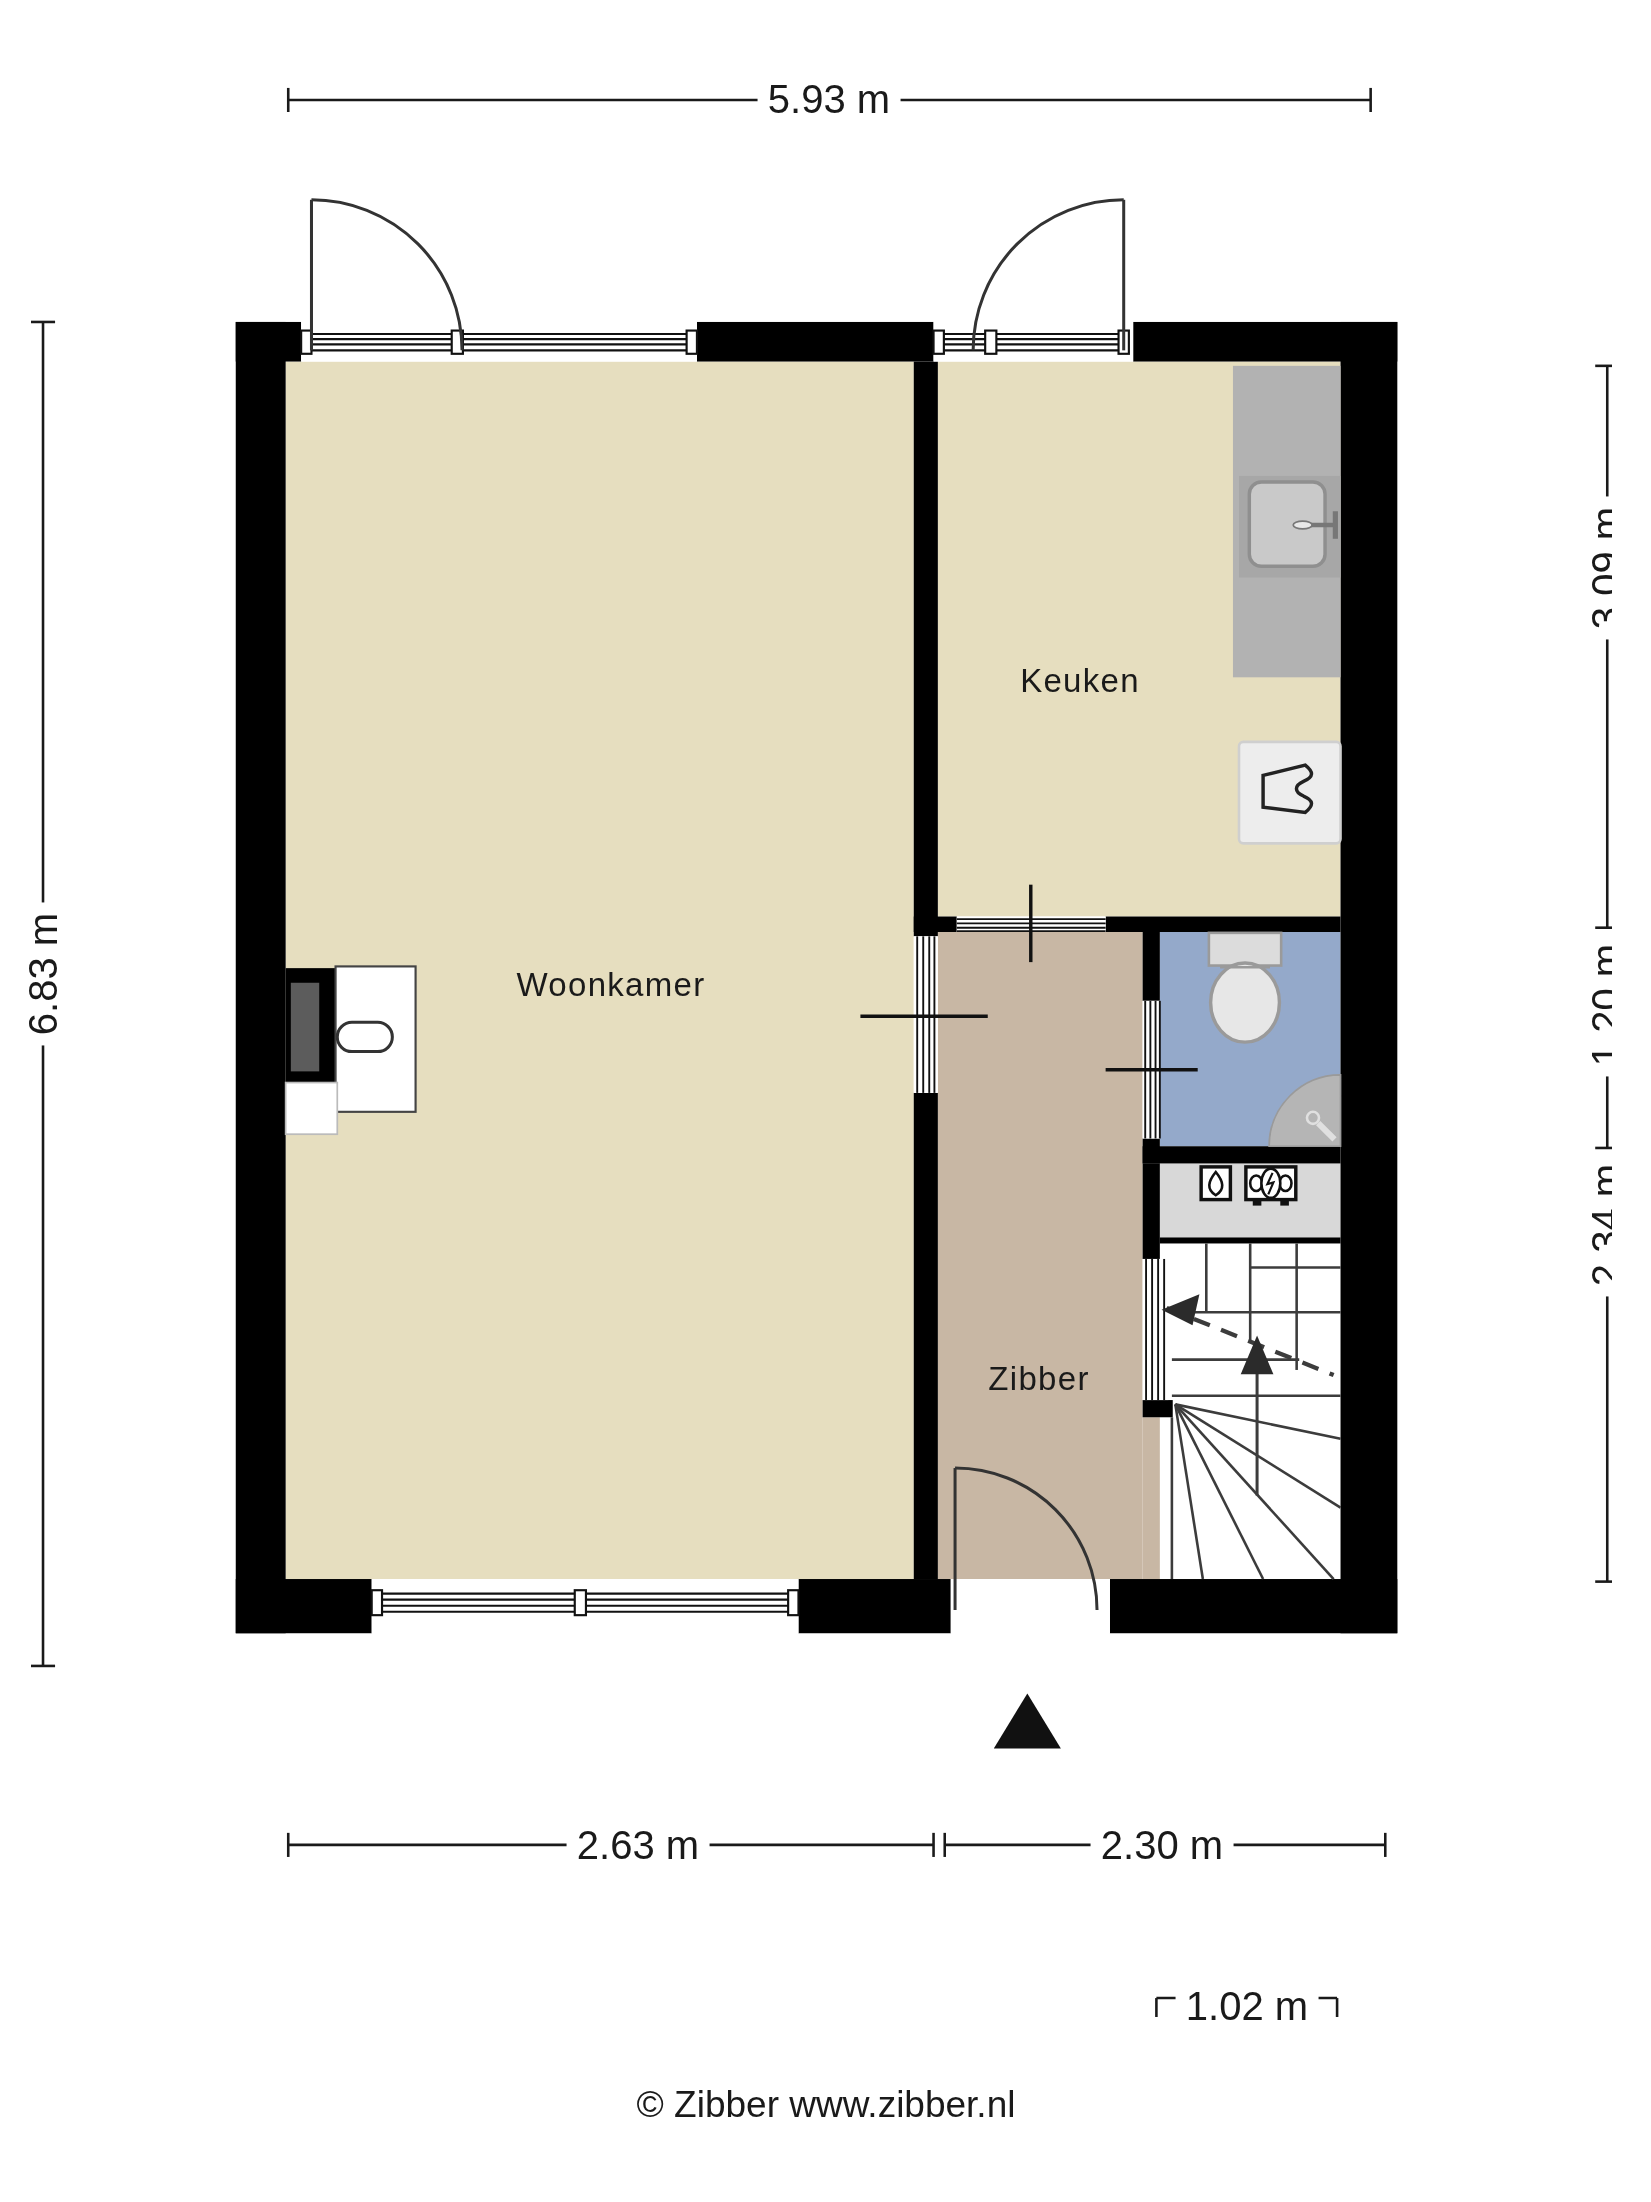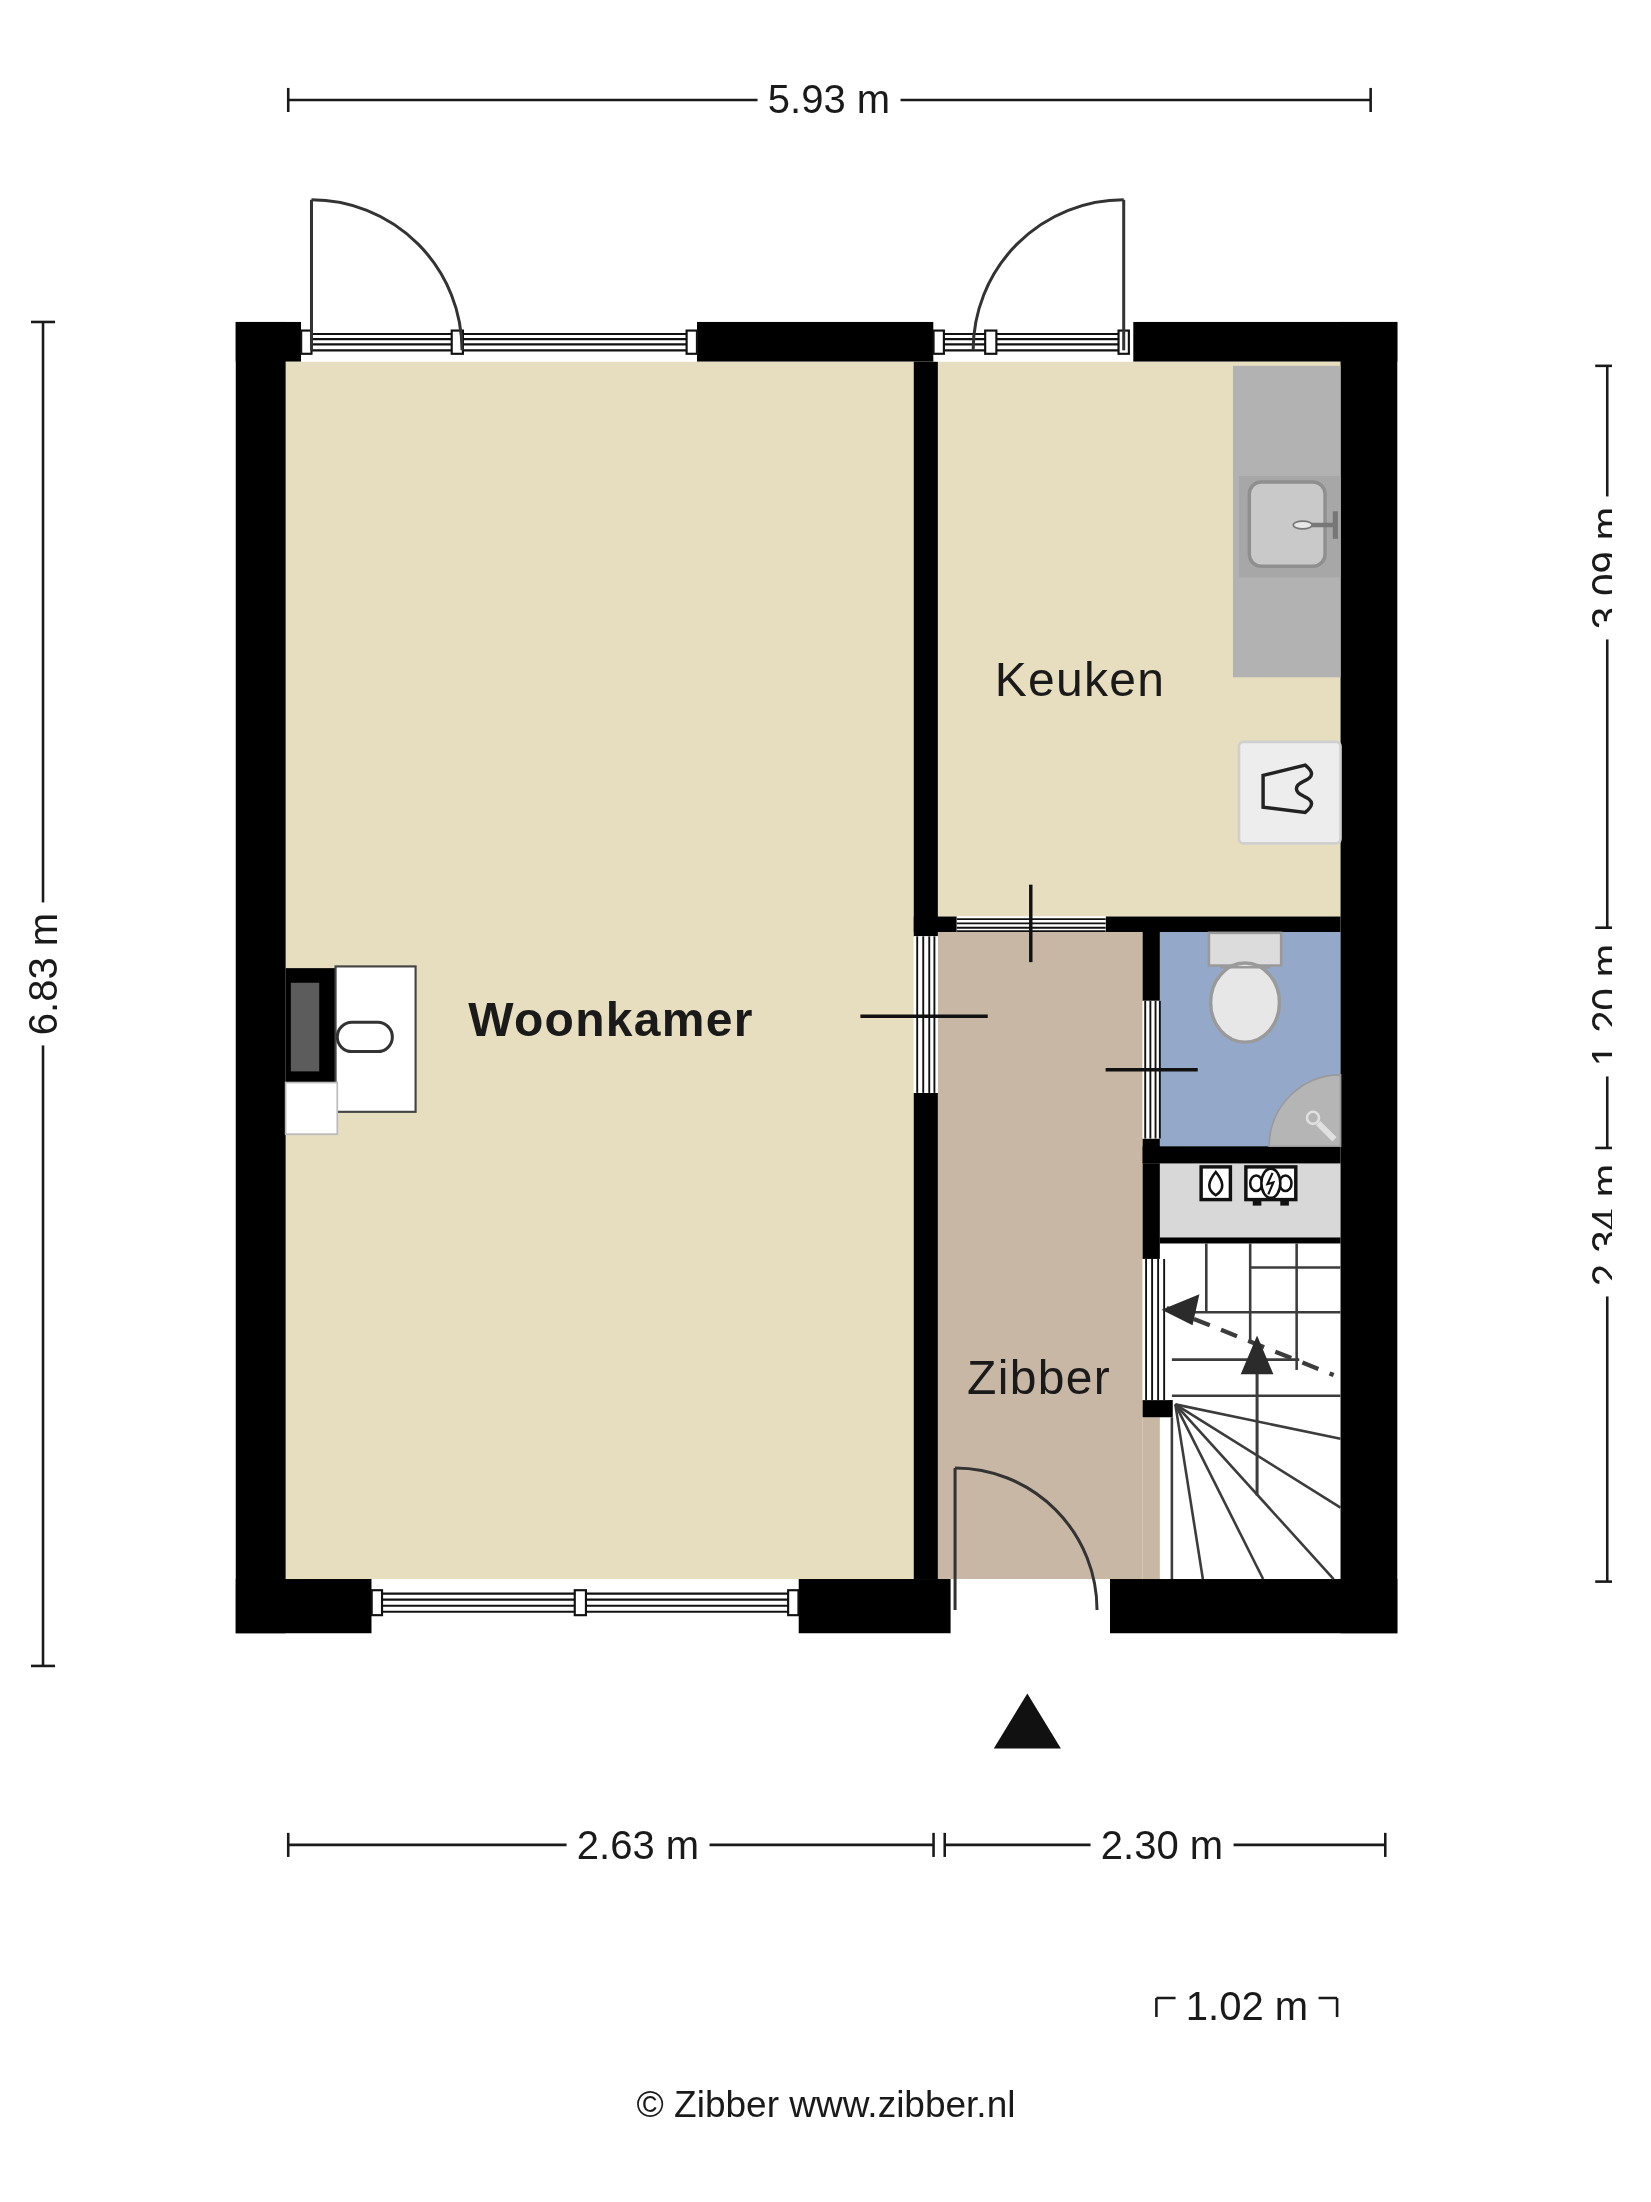--- a/index.html
+++ b/index.html
@@ -3,21 +3,21 @@
 <meta charset="utf-8">
 <style>
   html,body{margin:0;padding:0;background:#ffffff;}
   #stage{position:relative;width:1612px;height:2203px;background:#fff;overflow:hidden;
          font-family:"Liberation Sans",sans-serif;}
   #plan-svg{position:absolute;left:0;top:0;}
   .lbl{position:absolute;color:var(--line,#1a1a1a);white-space:nowrap;
        transform:translate(-50%,-50%);background:#fff;padding:1.7px 10.3px;line-height:1;}
   .dim{font-size:40px;}
   .rot{transform:translate(-50%,-50%) rotate(-90deg);}
-  .room-lbl{background:transparent;font-size:48px;letter-spacing:1.3px;padding:0;}
+  .room-lbl{background:transparent;font-size:33px;letter-spacing:1.3px;padding:0;}
   .footer-lbl{background:transparent;font-size:37px;padding:0;}
 </style>
 </head>
 <body>
 
 <div id="stage">
 
 <svg id="plan-svg" width="1652" height="2203" viewBox="0 0 1920 2560" xmlns="http://www.w3.org/2000/svg">
 
   <g>
@@ -234,20 +234,20 @@
 
   <div class="lbl dim" style="left:829px;top:99px;">5.93 m</div>
   <div class="lbl dim rot" style="left:43px;top:974px;">6.83 m</div>
   <div class="lbl dim rot" style="left:1606px;top:568px;">3.09 m</div>
   <div class="lbl dim rot" style="left:1606px;top:1005px;">1.20 m</div>
   <div class="lbl dim rot" style="left:1606px;top:1225px;">2.34 m</div>
   <div class="lbl dim" style="left:638px;top:1845px;">2.63 m</div>
   <div class="lbl dim" style="left:1162px;top:1845px;">2.30 m</div>
   <div class="lbl dim" style="left:1247px;top:2006px;">1.02 m</div>
 
-  <div class="lbl room-lbl" style="left:611px;top:1020px;font-weight:bold;">Woonkamer</div>
+  <div class="lbl room-lbl" style="left:611px;top:984px;">Woonkamer</div>
   <div class="lbl room-lbl" style="left:1080px;top:680px;">Keuken</div>
   <div class="lbl room-lbl" style="left:1039px;top:1378px;">Zibber</div>
 
   <div class="lbl footer-lbl" style="left:826px;top:2104px;">© Zibber www.zibber.nl</div>
 
 </div>
 
 
 </body></html>

